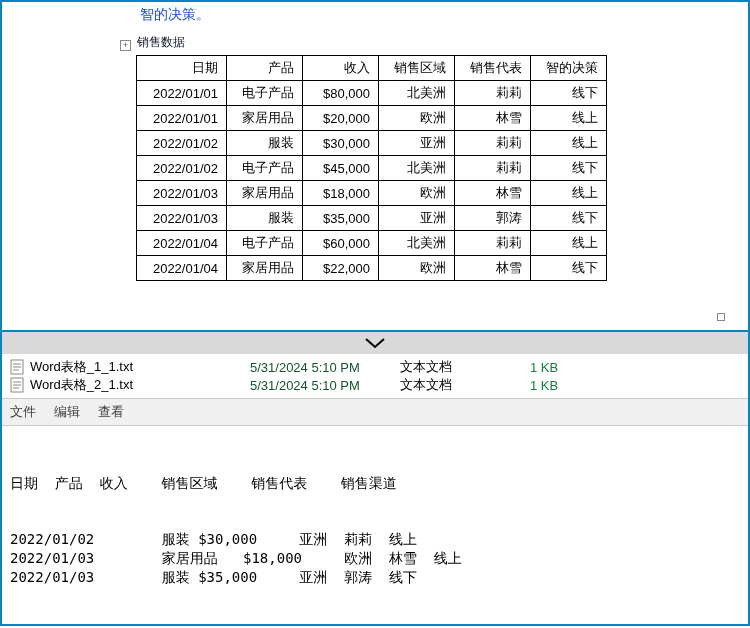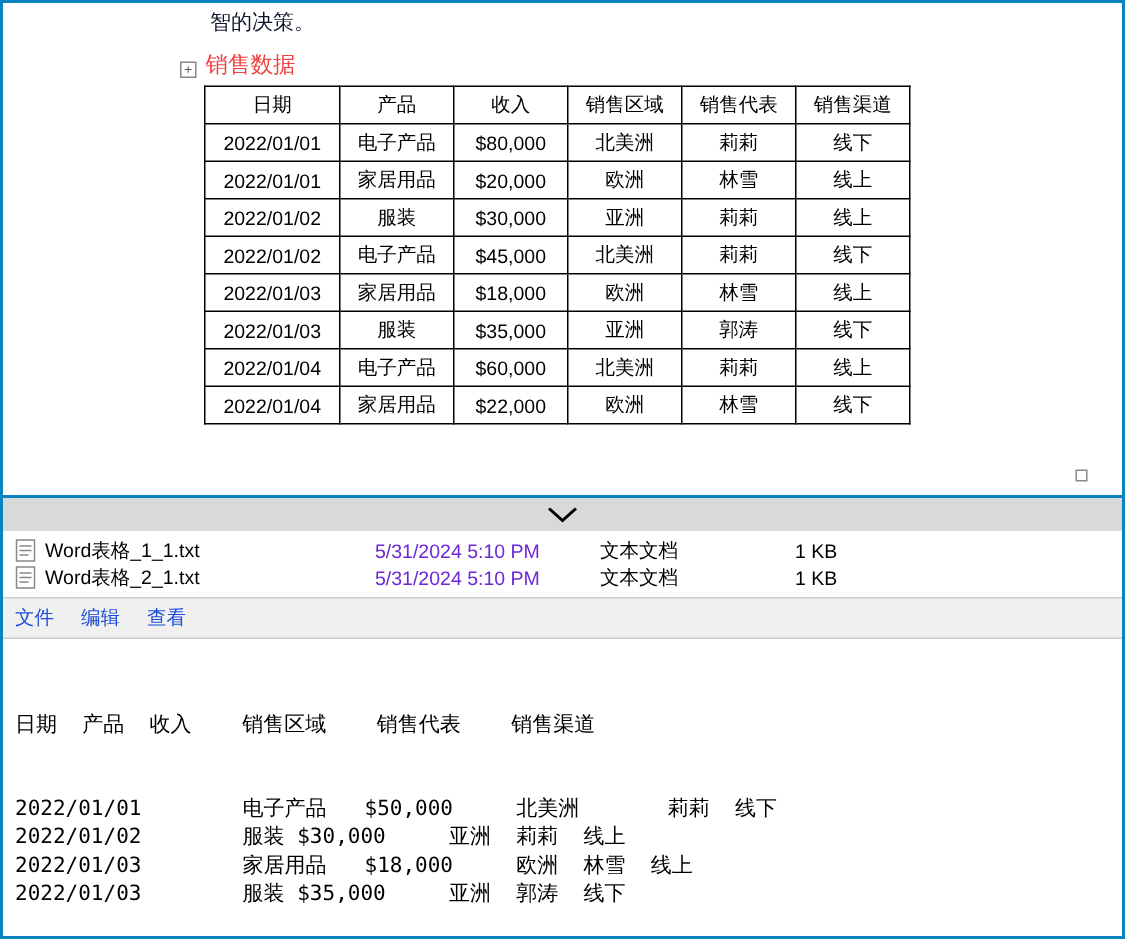--- a/index.html
+++ b/index.html
@@ -22,21 +22,21 @@
     background: #fff;
     margin: 0 10px;
     padding: 0 10px;
     height: 100%;
     position: relative;
   }
   .intro-text {
     margin-left: 110px;
     margin-top: 0;
     font-size: 14px;
-    color: #0f172a;
+    color: #1d4ed8;
   }
   .heading-row {
     display: flex;
     align-items: center;
     margin-top: 10px;
     margin-left: 90px;
   }
   .collapse-icon {
     width: 11px;
     height: 11px;
@@ -44,34 +44,34 @@
     display: flex;
     align-items: center;
     justify-content: center;
     font-size: 9px;
     line-height: 1;
     color: #555;
     margin-right: 6px;
     margin-top: 6px;
   }
   .section-title {
-    color: #ef4444;
-    font-size: 15px;
+    color: #0f172a;
+    font-size: 12px;
     font-weight: 500;
   }
   table.sales {
     border-collapse: collapse;
     margin-left: 106px;
     margin-top: 4px;
     font-size: 13px;
   }
   table.sales th, table.sales td {
     border: 1px solid #000;
     padding: 3px 8px;
-    text-align: center;
+    text-align: right;
     height: 22px;
   }
   table.sales th {
     font-weight: 400;
   }
   .col-date { width: 90px; }
   .col-prod { width: 76px; }
   .col-rev  { width: 76px; }
   .col-reg  { width: 76px; }
   .col-rep  { width: 76px; }
@@ -114,34 +114,34 @@
     padding: 1px 8px;
     height: 18px;
   }
   .file-icon {
     width: 14px;
     height: 16px;
     margin-right: 6px;
     flex: 0 0 14px;
   }
   .file-name { width: 220px; color: #000; }
-  .file-date { width: 150px; color: #6d28d9; }
+  .file-date { width: 150px; color: #14532d; }
   .file-type { width: 130px; color: #000000; }
-  .file-size { width: 80px; color: #000000; }
+  .file-size { width: 80px; color: #15803d; }
 
   .menu-bar {
     background: #f0f0f0;
     border-top: 1px solid #ccc;
     border-bottom: 1px solid #ccc;
     padding: 4px 8px;
     display: flex;
     gap: 18px;
     font-size: 13px;
   }
-  .menu-item { color: #1d4ed8; }
+  .menu-item { color: #404040; }
 
   .text-view {
     padding: 10px 8px;
     font-size: 14px;
     line-height: 1.35;
     font-family: "SimSun", "Microsoft YaHei", monospace;
     white-space: pre;
   }
 </style>
 </head>
@@ -155,21 +155,21 @@
       <div class="section-title">销售数据</div>
     </div>
     <table class="sales">
       <thead>
         <tr>
           <th class="col-date">日期</th>
           <th class="col-prod">产品</th>
           <th class="col-rev">收入</th>
           <th class="col-reg">销售区域</th>
           <th class="col-rep">销售代表</th>
-          <th class="col-chan">销售渠道</th>
+          <th class="col-chan">智的决策</th>
         </tr>
       </thead>
       <tbody id="sales-body">
           <tr>
             <td>2022/01/01</td>
             <td>电子产品</td>
             <td>$80,000</td>
             <td>北美洲</td>
             <td>莉莉</td>
             <td>线下</td>
@@ -276,16 +276,16 @@
   </div>
 
   <div class="menu-bar">
     <span class="menu-item">文件</span>
     <span class="menu-item">编辑</span>
     <span class="menu-item">查看</span>
   </div>
 
   <div class="text-view">
     <div class="hdr-row">日期  产品  收入    销售区域    销售代表    销售渠道</div>
-    <div id="text-lines"><div>2022/01/01        电子产品   $50,000     北美洲       莉莉  线下</div><div>2022/01/02        服装 $30,000     亚洲  莉莉  线上</div><div>2022/01/03        家居用品   $18,000     欧洲  林雪  线上</div><div>2022/01/03        服装 $35,000     亚洲  郭涛  线下</div></div>
+    <div id="text-lines"><div>2022/01/02        服装 $30,000     亚洲  莉莉  线上</div><div>2022/01/03        家居用品   $18,000     欧洲  林雪  线上</div><div>2022/01/03        服装 $35,000     亚洲  郭涛  线下</div></div>
   </div>
 
 </div>
 
 </body></html>

